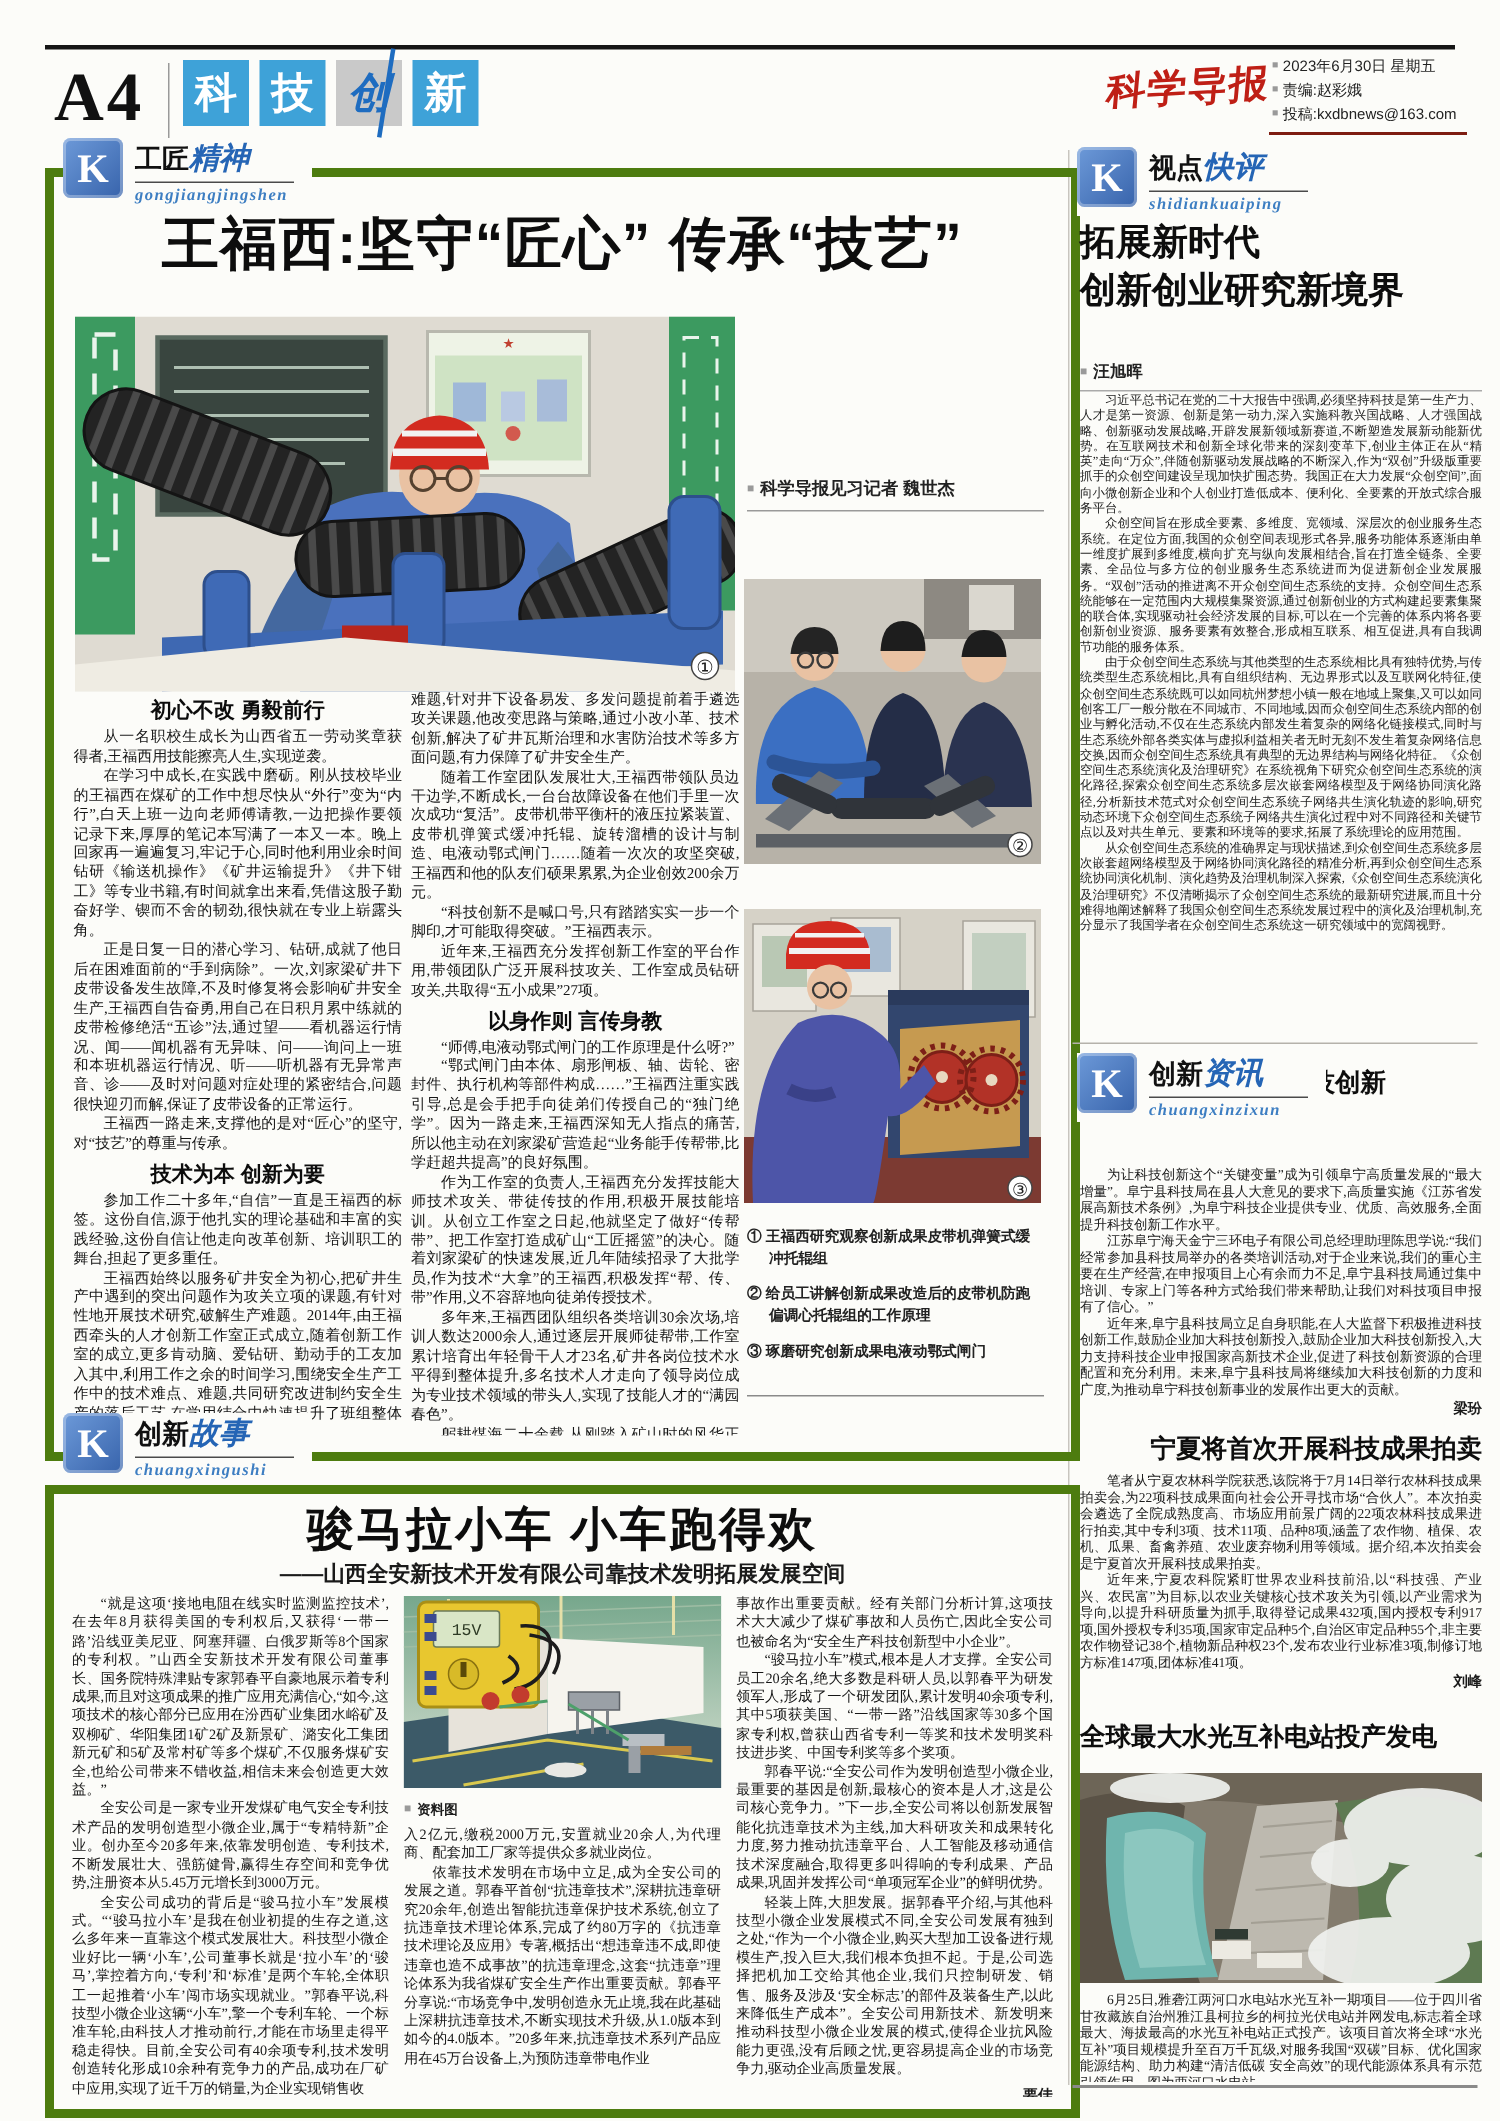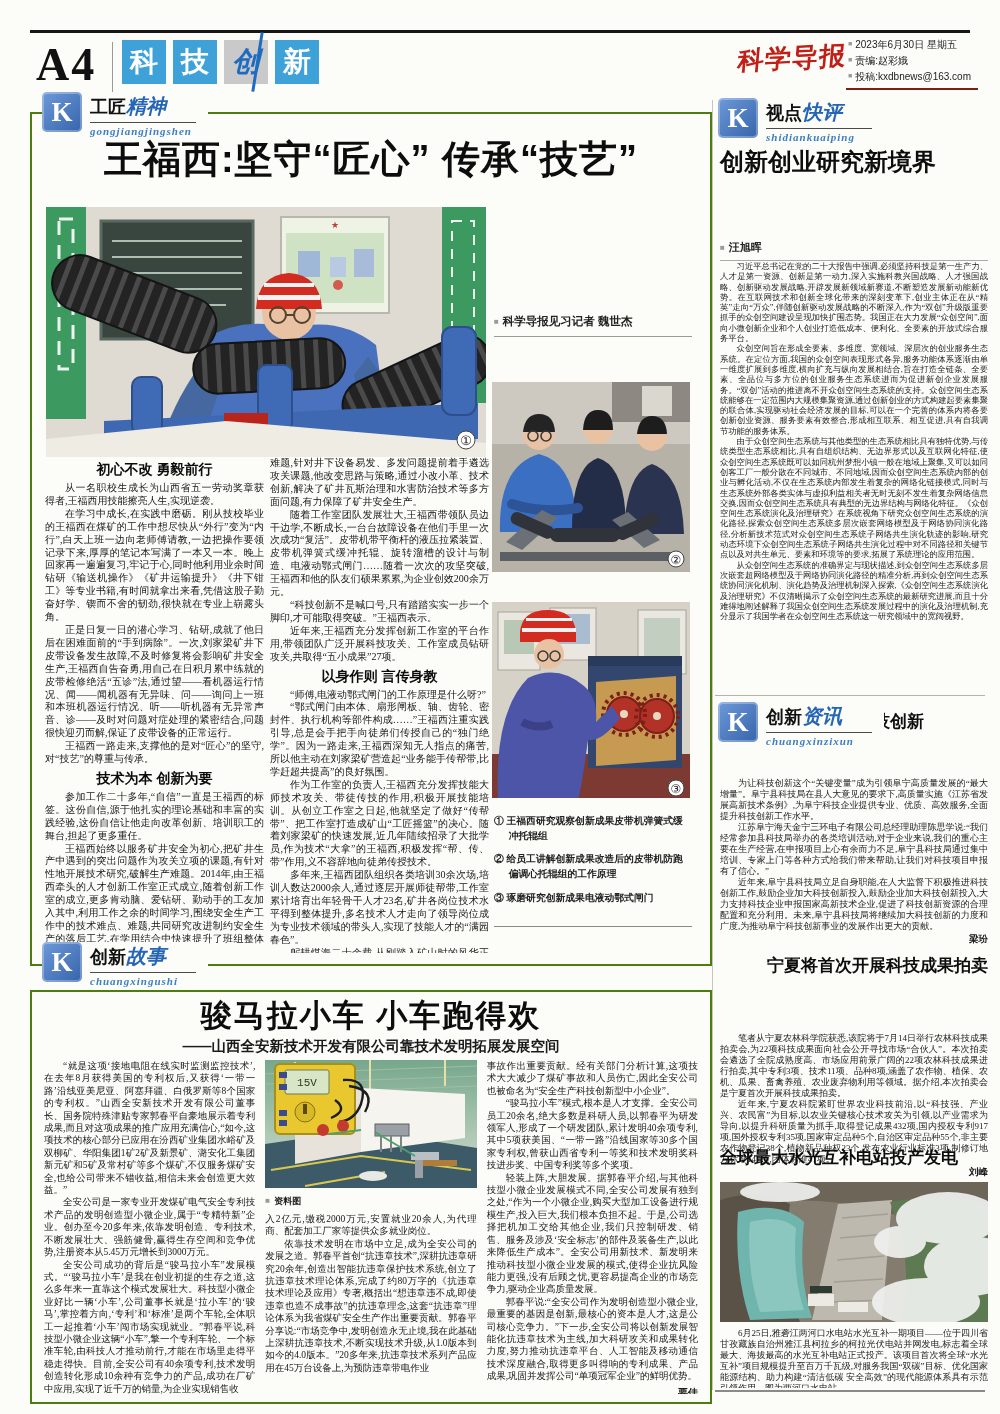--- a/index.html
+++ b/index.html
@@ -27,21 +27,21 @@
   .badge .k { width:40px; height:40px; border-radius:5px; background:linear-gradient(135deg,#6d9ad9,#3763ab); color:#fff;
               font:700 27px "Liberation Serif", serif; display:flex; align-items:center; justify-content:center;
               box-shadow:inset 0 0 0 2px rgba(255,255,255,.30); }
   .badge .t { display:flex; flex-direction:column; }
   .badge .row1 { font:700 18px/1.2 "Liberation Sans", sans-serif; color:#111; border-bottom:1.5px solid #4a4a4a;
                  padding:2px 30px 3px 0; white-space:nowrap; }
   .badge .row1 .b { color:#2565b5; font-family:"Liberation Serif", serif; font-style:italic; font-size:20px; }
   .badge .pinyin { font:italic 700 11px "Liberation Serif", serif; color:#3d7ec2; letter-spacing:1px; padding-top:2px; }
 
   
-  .abox { position:absolute; border:2px solid #4d7c0f; }
+  .abox { position:absolute; border:6px solid #4d7c0f; }
   #box1 { left:30px; top:112px; width:678px; height:850px; }
   #box2 { left:30px; top:990px; width:678px; height:410px; }
 
   .art1-head { position:absolute; left:0; right:0; top:26px; text-align:center;
                font:900 38px/1 "Liberation Sans", sans-serif; letter-spacing:1px; color:#0d0d0d; }
 
   .reporter { position:absolute; left:462px; top:200px; width:198px; font:700 11.5px "Liberation Sans", sans-serif;
               color:#222; border-bottom:1px solid #9a9a9a; padding-bottom:7px; }
   .sq-bullet { color:#9a9a9a; font-size:8px; vertical-align:1.5px; margin-right:4px; }
 
@@ -366,36 +366,37 @@
               <line x1="110" y1="72" x2="150" y2="96"></line>
             </g>
         </svg>
         <div class="figcap"><span class="sq-bullet">■</span><span>资料图</span></div>
         <p style="text-indent:0">入2亿元,缴税2000万元,安置就业20余人,为代理商、配套加工厂家等提供众多就业岗位。</p>
         <p>依靠技术发明在市场中立足,成为全安公司的发展之道。郭春平首创“抗违章技术”,深耕抗违章研究20余年,创造出智能抗违章保护技术系统,创立了抗违章技术理论体系,完成了约80万字的《抗违章技术理论及应用》专著,概括出“想违章违不成,即使违章也造不成事故”的抗违章理念,这套“抗违章”理论体系为我省煤矿安全生产作出重要贡献。郭春平分享说:“市场竞争中,发明创造永无止境,我在此基础上深耕抗违章技术,不断实现技术升级,从1.0版本到如今的4.0版本。”20多年来,抗违章技术系列产品应用在45万台设备上,为预防违章带电作业</p>
       </div>
       <div class="scol">
         <p style="text-indent:0">事故作出重要贡献。经有关部门分析计算,这项技术大大减少了煤矿事故和人员伤亡,因此全安公司也被命名为“安全生产科技创新型中小企业”。</p>
         <p>“骏马拉小车”模式,根本是人才支撑。全安公司员工20余名,绝大多数是科研人员,以郭春平为研发领军人,形成了一个研发团队,累计发明40余项专利,其中5项获美国、“一带一路”沿线国家等30多个国家专利权,曾获山西省专利一等奖和技术发明奖科技进步奖、中国专利奖等多个奖项。</p>
+        <p>郭春平说:“全安公司作为发明创造型小微企业,最重要的基因是创新,最核心的资本是人才,这是公司核心竞争力。”下一步,全安公司将以创新发展智能化抗违章技术为主线,加大科研攻关和成果转化力度,努力推动抗违章平台、人工智能及移动通信技术深度融合,取得更多叫得响的专利成果、产品成果,巩固并发挥公司“单项冠军企业”的鲜明优势。</p>
         <p>轻装上阵,大胆发展。据郭春平介绍,与其他科技型小微企业发展模式不同,全安公司发展有独到之处,“作为一个小微企业,购买大型加工设备进行规模生产,投入巨大,我们根本负担不起。于是,公司选择把机加工交给其他企业,我们只控制研发、销售、服务及涉及‘安全标志’的部件及装备生产,以此来降低生产成本”。全安公司用新技术、新发明来推动科技型小微企业发展的模式,使得企业抗风险能力更强,没有后顾之忧,更容易提高企业的市场竞争力,驱动企业高质量发展。</p>
-        <p>郭春平说:“全安公司作为发明创造型小微企业,最重要的基因是创新,最核心的资本是人才,这是公司核心竞争力。”下一步,全安公司将以创新发展智能化抗违章技术为主线,加大科研攻关和成果转化力度,努力推动抗违章平台、人工智能及移动通信技术深度融合,取得更多叫得响的专利成果、产品成果,巩固并发挥公司“单项冠军企业”的鲜明优势。</p>
         <div class="s-author">要佳</div>
       </div>
     </div>
   </div>
 
   <div class="badge" style="left:718px; top:98px;">
     <div class="k">K</div>
     <div class="t">
       <div class="row1"><span>视点</span><span class="b">快评</span></div>
       <div class="pinyin">shidiankuaiping</div>
     </div>
   </div>
 
   <div class="r-title">
+    <div>拓展新时代</div>
     <div>创新创业研究新境界</div>
   </div>
   <div class="r-author"><span class="sq-bullet">■</span><span>汪旭晖</span></div>
   <div class="vp-body">
     <p>习近平总书记在党的二十大报告中强调,必须坚持科技是第一生产力、人才是第一资源、创新是第一动力,深入实施科教兴国战略、人才强国战略、创新驱动发展战略,开辟发展新领域新赛道,不断塑造发展新动能新优势。在互联网技术和创新全球化带来的深刻变革下,创业主体正在从“精英”走向“万众”,伴随创新驱动发展战略的不断深入,作为“双创”升级版重要抓手的众创空间建设呈现加快扩围态势。我国正在大力发展“众创空间”,面向小微创新企业和个人创业打造低成本、便利化、全要素的开放式综合服务平台。</p>
     <p>众创空间旨在形成全要素、多维度、宽领域、深层次的创业服务生态系统。在定位方面,我国的众创空间表现形式各异,服务功能体系逐渐由单一维度扩展到多维度,横向扩充与纵向发展相结合,旨在打造全链条、全要素、全品位与多方位的创业服务生态系统进而为促进新创企业发展服务。“双创”活动的推进离不开众创空间生态系统的支持。众创空间生态系统能够在一定范围内大规模集聚资源,通过创新创业的方式构建起要素集聚的联合体,实现驱动社会经济发展的目标,可以在一个完善的体系内将各要创新创业资源、服务要素有效整合,形成相互联系、相互促进,具有自我调节功能的服务体系。</p>
     <p>由于众创空间生态系统与其他类型的生态系统相比具有独特优势,与传统类型生态系统相比,具有自组织结构、无边界形式以及互联网化特征,使众创空间生态系统既可以如同杭州梦想小镇一般在地域上聚集,又可以如同创客工厂一般分散在不同城市、不同地域,因而众创空间生态系统内部的创业与孵化活动,不仅在生态系统内部发生着复杂的网络化链接模式,同时与生态系统外部各类实体与虚拟利益相关者无时无刻不发生着复杂网络信息交换,因而众创空间生态系统具有典型的无边界结构与网络化特征。《众创空间生态系统演化及治理研究》在系统视角下研究众创空间生态系统的演化路径,探索众创空间生态系统多层次嵌套网络模型及于网络协同演化路径,分析新技术范式对众创空间生态系统子网络共生演化轨迹的影响,研究动态环境下众创空间生态系统子网络共生演化过程中对不同路径和关键节点以及对共生单元、要素和环境等的要求,拓展了系统理论的应用范围。</p>
     <p>从众创空间生态系统的准确界定与现状描述,到众创空间生态系统多层次嵌套超网络模型及于网络协同演化路径的精准分析,再到众创空间生态系统协同演化机制、演化趋势及治理机制深入探索,《众创空间生态系统演化及治理研究》不仅清晰揭示了众创空间生态系统的最新研究进展,而且十分难得地阐述解释了我国众创空间生态系统发展过程中的演化及治理机制,充分显示了我国学者在众创空间生态系统这一研究领域中的宽阔视野。</p>
   </div>
 
@@ -411,21 +412,21 @@
 
   <div class="n-title" style="top:712px;">江苏阜宁人大助推科技创新</div>
   <div class="n-body" style="top:778px; height:172px;">
     <p>为让科技创新这个“关键变量”成为引领阜宁高质量发展的“最大增量”。阜宁县科技局在县人大意见的要求下,高质量实施《江苏省发展高新技术条例》,为阜宁科技企业提供专业、优质、高效服务,全面提升科技创新工作水平。</p>
     <p>江苏阜宁海天金宁三环电子有限公司总经理助理陈思学说:“我们经常参加县科技局举办的各类培训活动,对于企业来说,我们的重心主要在生产经营,在申报项目上心有余而力不足,阜宁县科技局通过集中培训、专家上门等各种方式给我们带来帮助,让我们对科技项目申报有了信心。”</p>
     <p>近年来,阜宁县科技局立足自身职能,在人大监督下积极推进科技创新工作,鼓励企业加大科技创新投入,鼓励企业加大科技创新投入,大力支持科技企业申报国家高新技术企业,促进了科技创新资源的合理配置和充分利用。未来,阜宁县科技局将继续加大科技创新的力度和广度,为推动阜宁科技创新事业的发展作出更大的贡献。</p>
     <div class="n-author">梁玢</div>
   </div>
 
   <div class="n-title" style="top:956px;text-align:right;">宁夏将首次开展科技成果拍卖</div>
-  <div class="n-body" style="top:1033px; height:162px;">
+  <div class="n-body" style="top:982px; height:162px;">
     <p>笔者从宁夏农林科学院获悉,该院将于7月14日举行农林科技成果拍卖会,为22项科技成果面向社会公开寻找市场“合伙人”。本次拍卖会遴选了全院成熟度高、市场应用前景广阔的22项农林科技成果进行拍卖,其中专利3项、技术11项、品种8项,涵盖了农作物、植保、农机、瓜果、畜禽养殖、农业废弃物利用等领域。据介绍,本次拍卖会是宁夏首次开展科技成果拍卖。</p>
     <p>近年来,宁夏农科院紧盯世界农业科技前沿,以“科技强、产业兴、农民富”为目标,以农业关键核心技术攻关为引领,以产业需求为导向,以提升科研质量为抓手,取得登记成果432项,国内授权专利917项,国外授权专利35项,国家审定品种5个,自治区审定品种55个,非主要农作物登记38个,植物新品种权23个,发布农业行业标准3项,制修订地方标准147项,团体标准41项。</p>
     <div class="n-author">刘峰</div>
   </div>
 
   <div class="n-title" style="top:1148px;">全球最大水光互补电站投产发电</div>
 
   <svg class="photo" style="left:720px; top:1182px;" width="268" height="140" viewBox="0 0 268 140">
     <rect width="268" height="140" fill="#847c6e"></rect>
     <path d="M0 0 L268 0 L268 30 Q200 44 150 26 Q80 10 0 28 Z" fill="#6d6557"></path>

